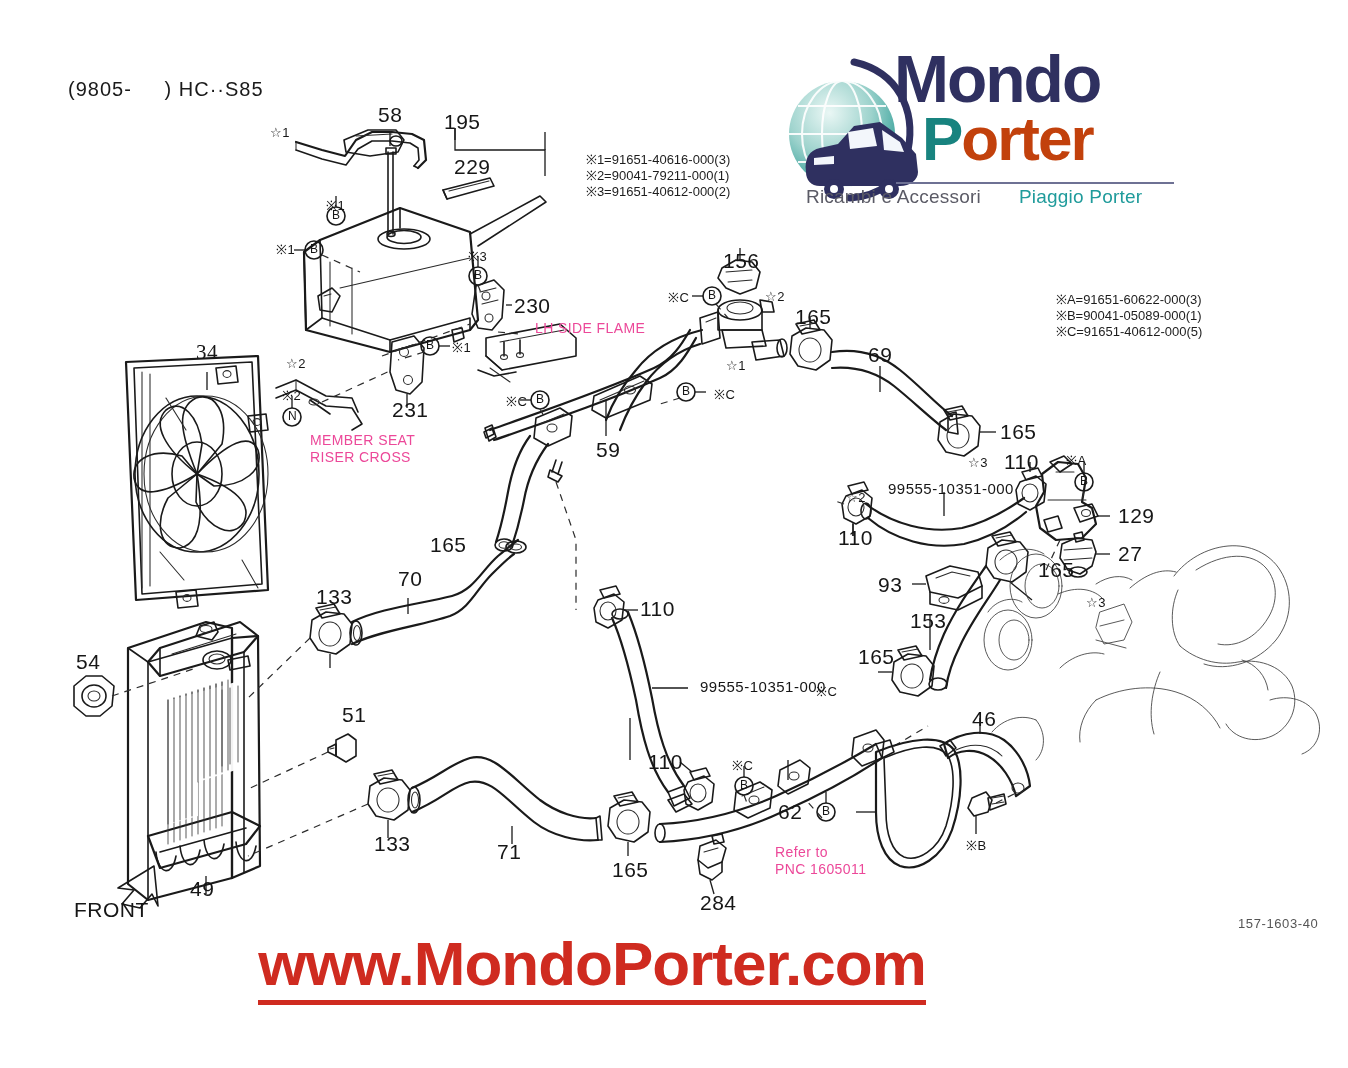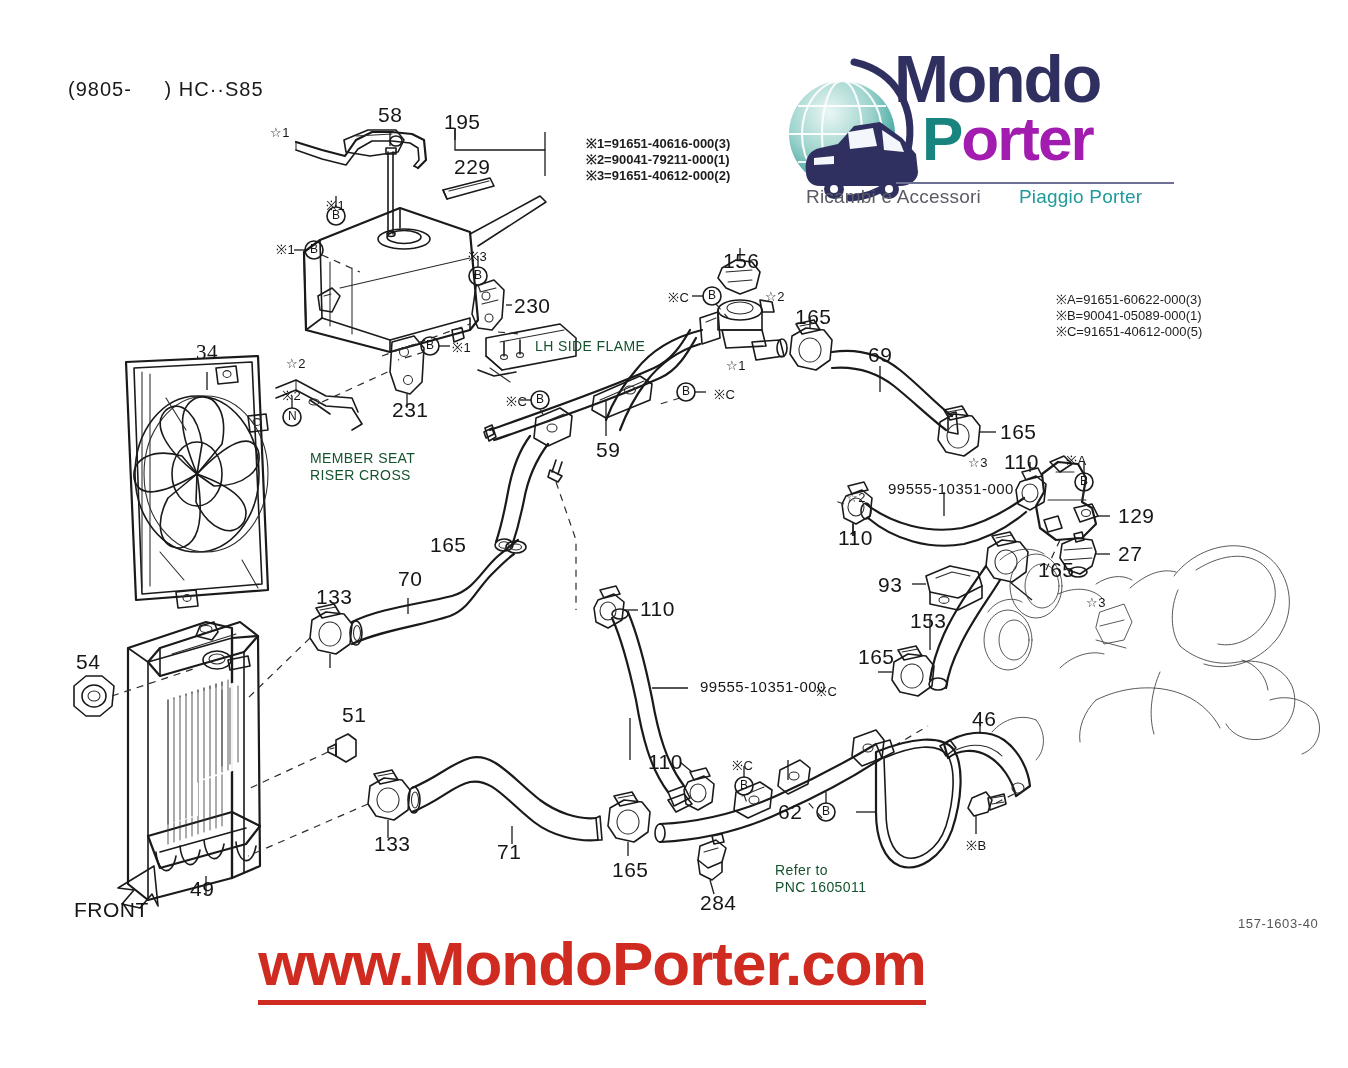--- a/index.html
+++ b/index.html
@@ -7,21 +7,21 @@
   body{width:1348px;height:1068px;font-family:"Liberation Sans",sans-serif;color:#1a1a1a;position:relative;overflow:hidden;}
   #sheet{position:absolute;left:0;top:0;width:1348px;height:1068px;background:#fff;padding-left:6px;}
   .abs{position:absolute;}
   .lbl{font-size:21px;font-weight:400;letter-spacing:.5px;color:#161616;white-space:nowrap;font-family:"Liberation Sans",sans-serif;}
   .lbl.sm{font-size:13px;}
   .lbl.xs{font-size:12px;}
   .lbl.mid{font-size:15px;}
   .mono-note{font-size:13px;line-height:16px;color:#1d1d1d;white-space:pre;font-family:"Liberation Sans",sans-serif;}
   .headcode{font-size:20px;letter-spacing:1px;color:#1a1a1a;white-space:pre;}
   .dwgno{font-size:13px;color:#555;letter-spacing:.6px;}
-  .capsmall{font-size:14px;line-height:17px;letter-spacing:.4px;color:#14532d;white-space:pre;margin-top:18px;}
+  .capsmall{font-size:14px;line-height:17px;letter-spacing:.4px;color:#ec4899;white-space:pre;}
 
   
   #watermark{left:0;top:928px;width:1184px;text-align:center;}
   #watermark span{
     font-size:62px;font-weight:bold;color:#cf2b20;letter-spacing:-1px;
     border-bottom:5px solid #cf2b20;padding-bottom:2px;font-family:"Liberation Sans",sans-serif;
   }
 
   
   #logo{left:776px;top:46px;width:400px;height:170px;}
@@ -74,30 +74,30 @@
         <path d="M72 86 L97 82 L101 100 L74 103 Z"></path>
         <path d="M106 84 L124 96 L128 106 L108 104 Z"></path>
         <path d="M38 112 L58 110 L58 118 L38 119 Z"></path>
       </g>
       <circle cx="58" cy="143" r="10" fill="#2f3060"></circle>
       <circle cx="58" cy="143" r="4" fill="#ffffff"></circle>
       <circle cx="113" cy="143" r="10" fill="#2f3060"></circle>
       <circle cx="113" cy="143" r="4" fill="#ffffff"></circle>
     </svg>
     <div id="logoTitle1">Mondo</div>
-    <div id="logoTitle2" style="color:#a21caf;">
+    <div id="logoTitle2" style="color:#c2410c;">
       <span style="visibility:hidden">P</span><span>orter</span>
     </div>
     <div id="logoP">P</div>
     <div id="logoRule"></div>
     <div id="logoTag1">Ricambi e Accessori</div>
     <div id="logoTag2">Piaggio Porter</div>
   </div>
 
-  <div class="abs mono-note" style="left:586px;top:136px;font-weight:bold;">※1=91651-40616-000(3)
+  <div class="abs mono-note" style="left:586px;top:152px;">※1=91651-40616-000(3)
 ※2=90041-79211-000(1)
 ※3=91651-40612-000(2)</div>
   <div class="abs mono-note" style="left:1056px;top:292px;">※A=91651-60622-000(3)
 ※B=90041-05089-000(1)
 ※C=91651-40612-000(5)</div>
 
   <svg class="abs" style="left:0;top:0;" width="1348" height="1068" viewBox="0 0 1348 1068">
 
     <g>
       <path class="ln2" d="M304 252 L320 240 L400 208 L470 232 L478 320 L470 330 L390 352 L306 330 Z" fill="#fff"></path>

